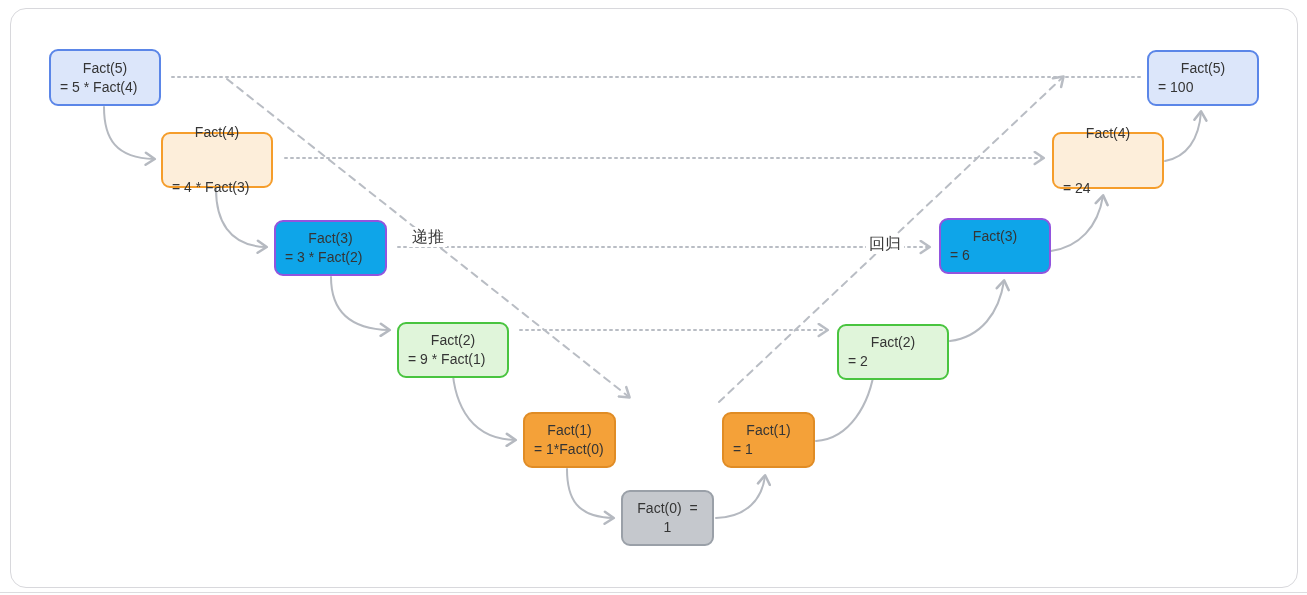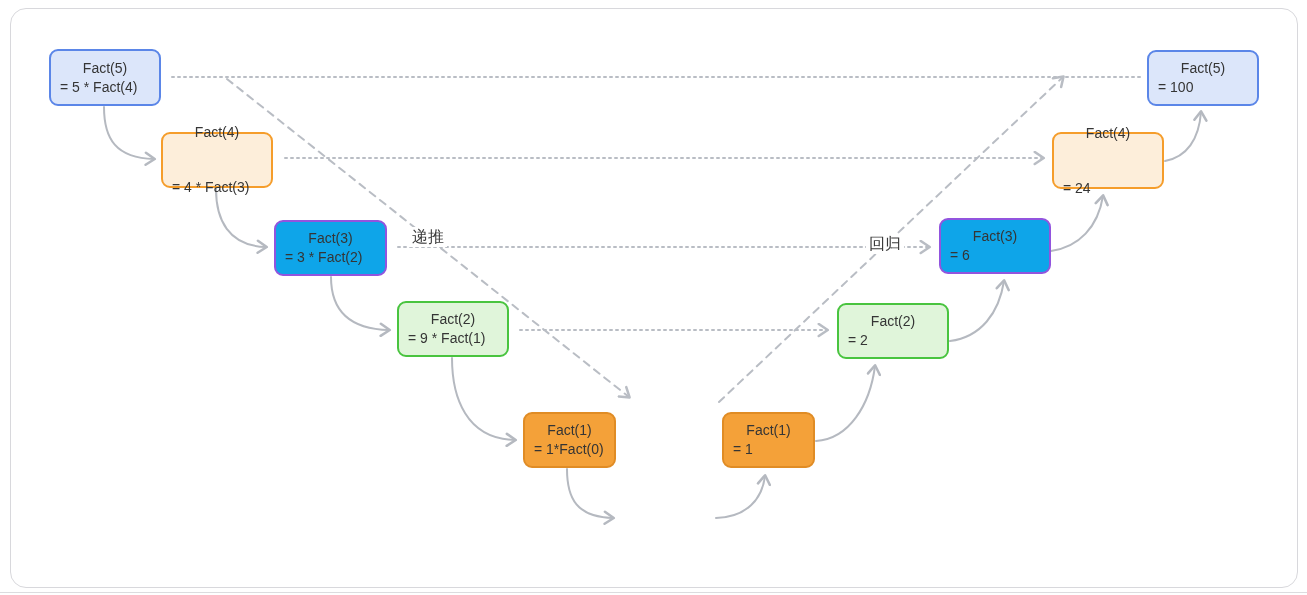--- a/index.html
+++ b/index.html
@@ -22,21 +22,21 @@
     display:flex;flex-direction:column;justify-content:center;
     font-size:14px;line-height:19px;color:#353535;padding:4px 9px;
   }
   .node .ln1{text-align:center;}
   .node .ln2{text-align:left;}
   .node.single{align-items:center;}
   .node.single .ln1{text-align:center;word-spacing:4px;}
   .c-blue  {background:#dce6fa;border-color:#5b86e8;justify-content:center;}
   .c-peach {background:#fdeeda;border-color:#f59d2b;gap:36px;}
   .c-purple{background:#0ea5e9;border-color:#9254de;}
-  .c-green {background:#e0f5da;border-color:#49c43f;}
+  .c-green {background:#e0f5da;border-color:#49c43f;margin-top:21px;}
   .c-orange{background:#f4a139;border-color:#e08c25;}
   .c-gray  {background:#c5c8cd;border-color:#9aa0a8;}
   .flow-label{
     position:absolute;font-size:16px;color:#3a3a3a;background:#ffffff;
     padding:0 3px;line-height:20px;z-index:5;
   }
 </style>
 </head>
 <body>
 
@@ -98,20 +98,23 @@
   <div class="node c-green" style="left:397px;top:301px;width:112px;height:56px;">
     <div class="ln1">Fact(2)</div>
     <div class="ln2">= 9 * Fact(1)</div>
   </div>
 
   <div class="node c-orange" style="left:523px;top:412px;width:93px;height:56px;">
     <div class="ln1">Fact(1)</div>
     <div class="ln2">= 1*Fact(0)</div>
   </div>
 
+  <div class="node c-gray single" style="left:621px;top:490px;width:93px;height:56px;">
+    <div class="ln1">Fact(0) = 1</div>
+  </div>
 
   <div class="node c-orange" style="left:722px;top:412px;width:93px;height:56px;">
     <div class="ln1">Fact(1)</div>
     <div class="ln2">= 1</div>
   </div>
 
   <div class="node c-green" style="left:837px;top:303px;width:112px;height:56px;">
     <div class="ln1">Fact(2)</div>
     <div class="ln2">= 2</div>
   </div>

